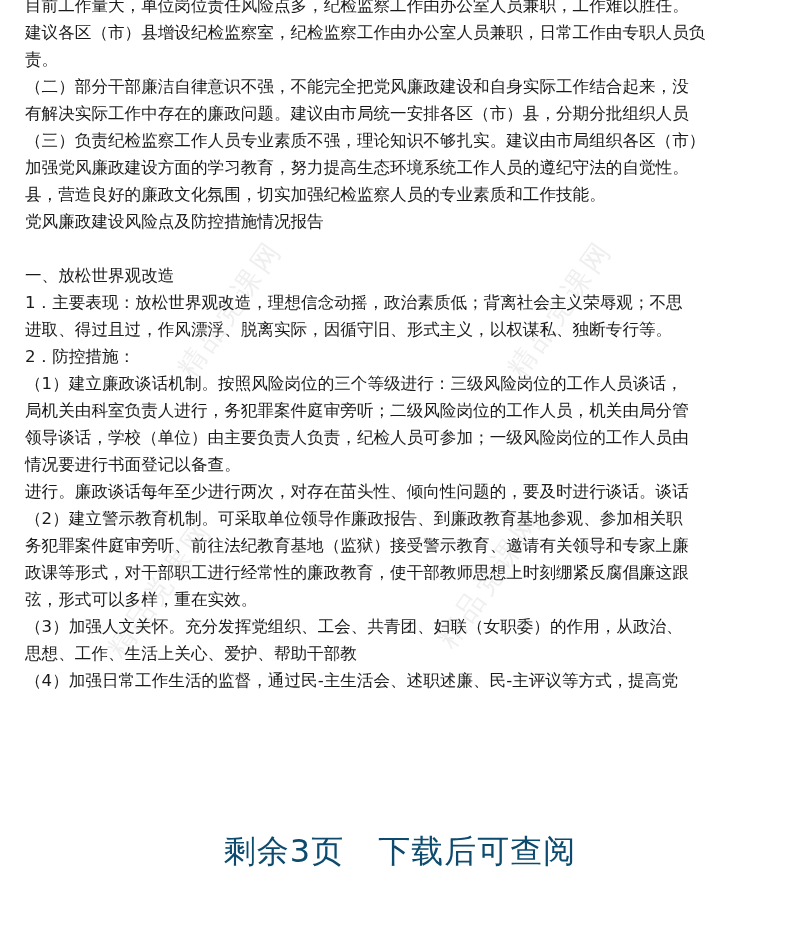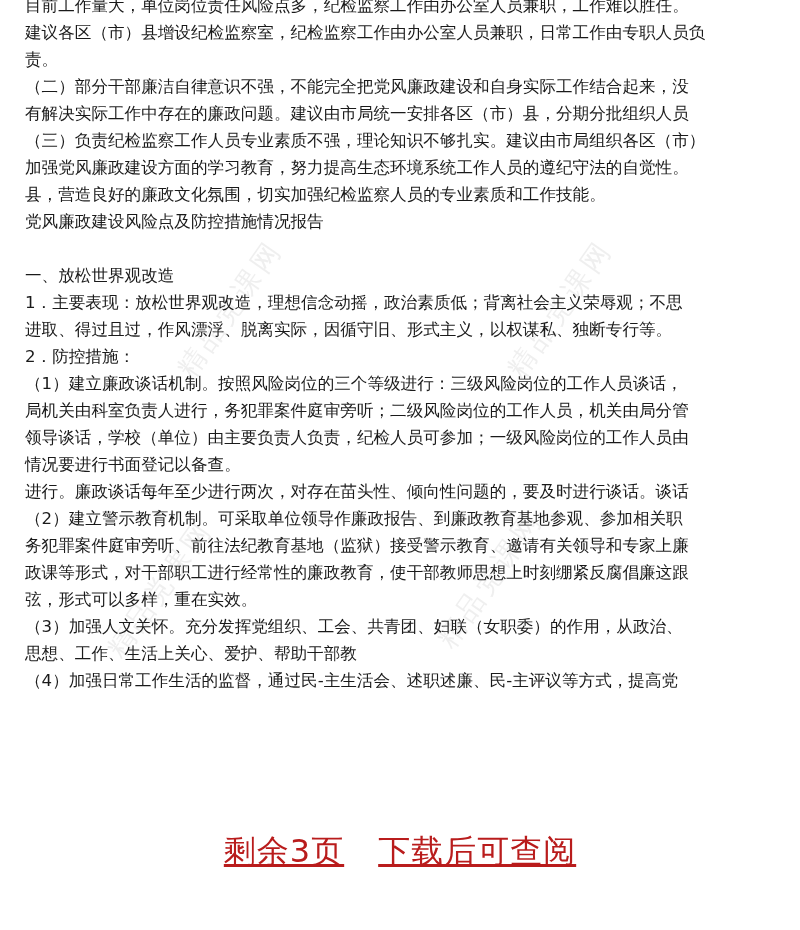--- a/index.html
+++ b/index.html
@@ -45,23 +45,22 @@
       pointer-events: none;
       letter-spacing: 4px;
     }
     .footer-note {
       position: absolute;
       left: 0;
       width: 800px;
       top: 830px;
       text-align: center;
       font-size: 32px;
-      color: #b91c1c;
+      color: #0c4a6e;
       letter-spacing: 1px;
-      text-decoration: underline;
     }
     .footer-note span.gap {
       display: inline-block;
       width: 34px;
     }
   </style>
 </head>
 <body>
 
 <div class="page">

